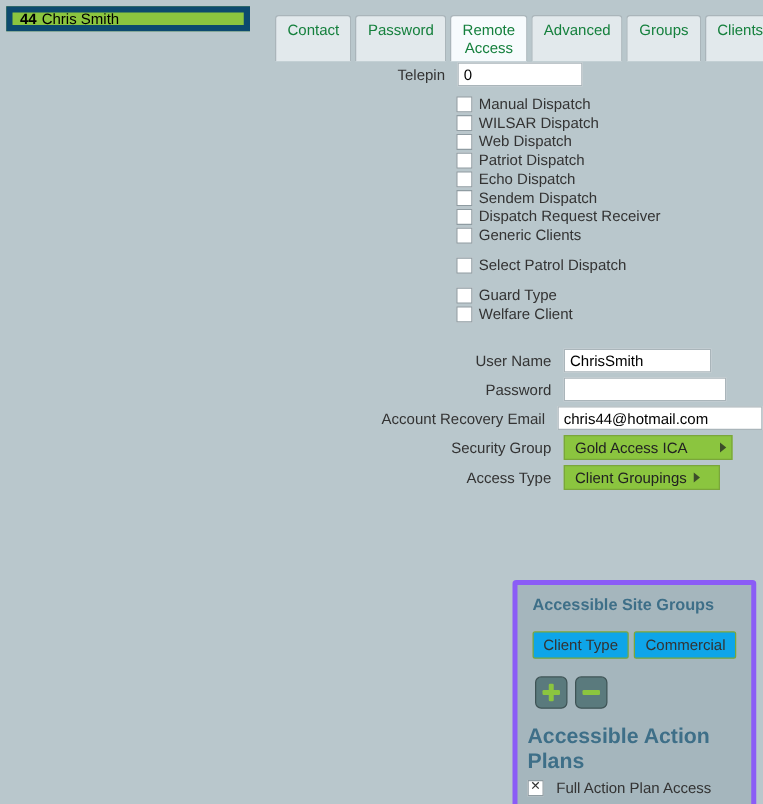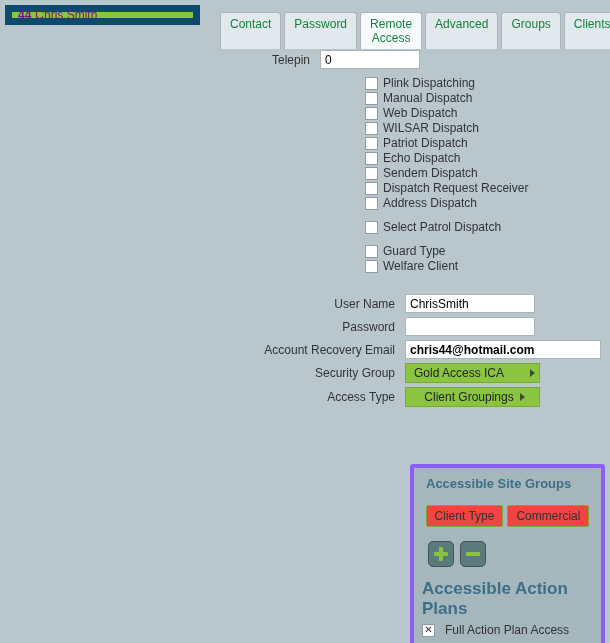--- a/index.html
+++ b/index.html
@@ -12,22 +12,22 @@
     font-family: Arial, Helvetica, sans-serif;
     font-size: 12px;
     color: #333;
     overflow: hidden;
   }
   .title-chip {
     position: absolute;
     top: 5px; left: 5px;
     width: 195px; height: 20px;
     background: #8bc53f;
-    border: 7px solid #0c4a6e;
-    color: #701a75;
+    border: 5px solid #0c4a6e;
+    color: #000000;
     padding: 2px 6px;
     display: flex; align-items: center; gap: 4px;
   }
   .title-chip .num { font-weight: bold; }
   .tabs {
     position: absolute;
     top: 12px; left: 220px;
     display: flex; gap: 3px;
   }
   .tab {
@@ -45,43 +45,44 @@
     text-align: center;
   }
   .form-area {
     position: absolute;
     top: 48px; left: 0; right: 0;
   }
   .row {
     display: flex;
     align-items: center;
     margin: 2px 0;
+    padding-left: 46px;
   }
   .label-col {
     width: 320px;
     text-align: right;
     padding-right: 10px;
     color: #333;
   }
   .ctl-col {
     display: flex;
     align-items: center;
   }
   input[type=text], input[type=password] {
     height: 19px;
     border: 1px solid #aab5ba;
     background: #fff;
     padding: 1px 4px;
     font-size: 12px;
     outline: none;
   }
   .telepin-input { width: 100px; border: 1px solid #a3a3a3; }
-  .un-input { width: 130px; }
+  .un-input { width: 118px; }
   .pw-input { width: 130px; border: 1px solid #e69b3a; }
-  .email-input { width: 196px; font-weight: bold; }
+  .email-input { width: 164px; }
   .checkbox {
     width: 13px; height: 13px;
     border: 1px solid #8f9ca2;
     background: #fff;
     display: inline-flex;
     align-items: center;
     justify-content: center;
     margin-right: 5px;
     cursor: pointer;
     font-size: 11px;
@@ -126,21 +127,21 @@
     padding: 6px 8px 8px 8px;
   }
   .panel-title {
     color: #3e6f88;
     font-weight: bold;
     font-size: 13px;
     margin: 2px 0 14px 4px;
   }
   .btn-row { display: flex; justify-content: center; gap: 4px; margin-bottom: 14px; }
   .btn-green {
-    background: #ef4444;
+    background: #0ea5e9;
     border: 1px solid #7aa63a;
     height: 22px;
     padding: 0 8px;
     display: inline-flex;
     align-items: center;
     font-size: 12px;
     cursor: pointer;
     border-radius: 2px;
   }
   .iconbtns { display: flex; gap: 6px; margin-left: 6px; margin-bottom: 12px; }
@@ -210,53 +211,49 @@
     <div class="label-col">Telepin</div>
     <div class="ctl-col">
       <input type="text" class="telepin-input" value="0" style="">
     </div>
   </div>
 
   <div style="height:4px"></div>
   <div id="dispatch-list">
       <div class="chk-row">
         <span class="checkbox"></span>
-        <span>Plink Dispatching</span>
-      </div>
-      <div class="chk-row">
-        <span class="checkbox"></span>
         <span>Manual Dispatch</span>
       </div>
       <div class="chk-row">
         <span class="checkbox"></span>
+        <span>WILSAR Dispatch</span>
+      </div>
+      <div class="chk-row">
+        <span class="checkbox"></span>
         <span>Web Dispatch</span>
       </div>
       <div class="chk-row">
         <span class="checkbox"></span>
-        <span>WILSAR Dispatch</span>
-      </div>
-      <div class="chk-row">
-        <span class="checkbox"></span>
         <span>Patriot Dispatch</span>
       </div>
       <div class="chk-row">
         <span class="checkbox"></span>
         <span>Echo Dispatch</span>
       </div>
       <div class="chk-row">
         <span class="checkbox"></span>
         <span>Sendem Dispatch</span>
       </div>
       <div class="chk-row">
         <span class="checkbox"></span>
         <span>Dispatch Request Receiver</span>
       </div>
       <div class="chk-row">
         <span class="checkbox"></span>
-        <span>Address Dispatch</span>
+        <span>Generic Clients</span>
       </div>
     </div>
 
   <div class="gap8"></div>
   <div class="chk-row">
     <span class="checkbox"></span>
     <span>Select Patrol Dispatch</span>
   </div>
 
   <div class="gap8"></div>
@@ -302,21 +299,21 @@
       <div class="dropdown" style="width:135px;justify-content:space-between">
         <span>Gold Access ICA</span>
         <span class="arrow"></span>
       </div>
     </div>
   </div>
 
   <div class="row" style="margin-top:4px">
     <div class="label-col" style="width:405px">Access Type</div>
     <div class="ctl-col">
-      <div class="dropdown" style="width:135px;justify-content:center">
+      <div class="dropdown" style="width:125px;justify-content:flex-start">
         <span>Client Groupings</span>
         <span class="arrow"></span>
       </div>
     </div>
   </div>
 
 </div>
 
 <div class="panel">
   <div class="panel-title">Accessible Site Groups</div>

